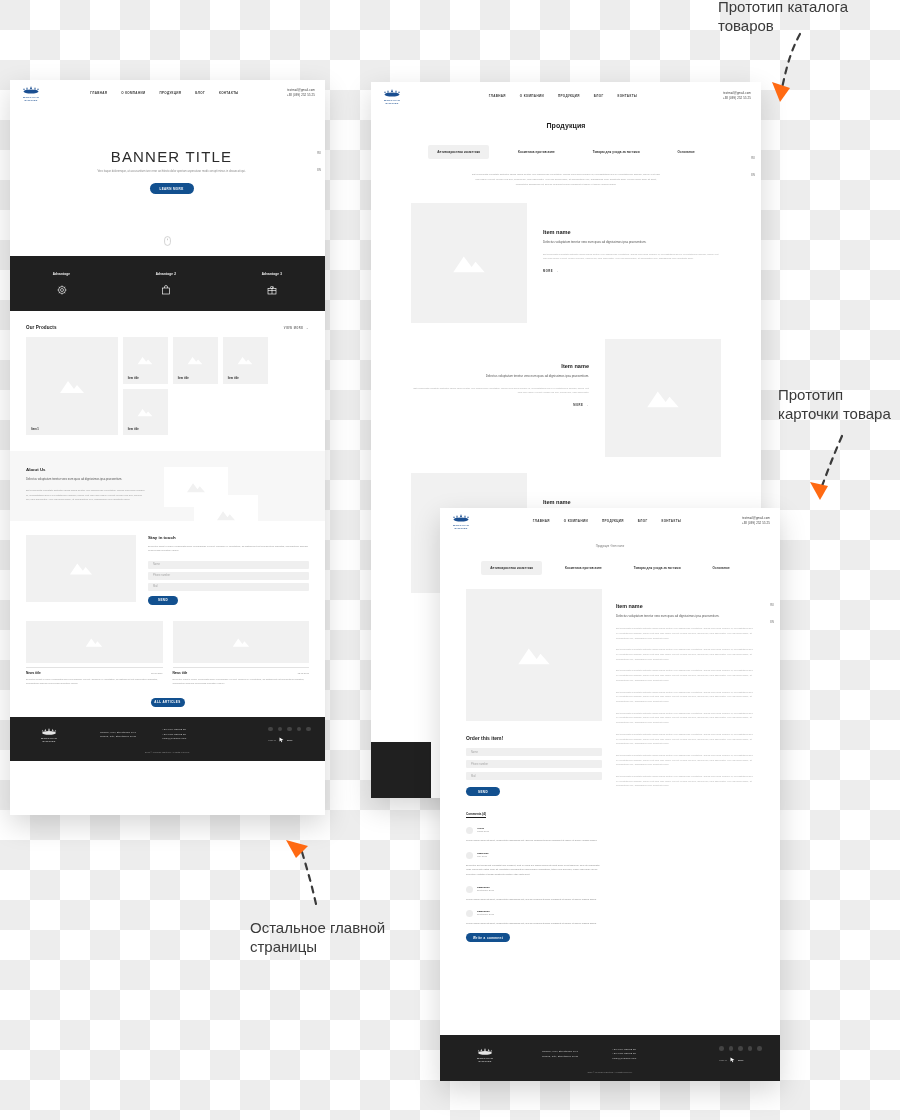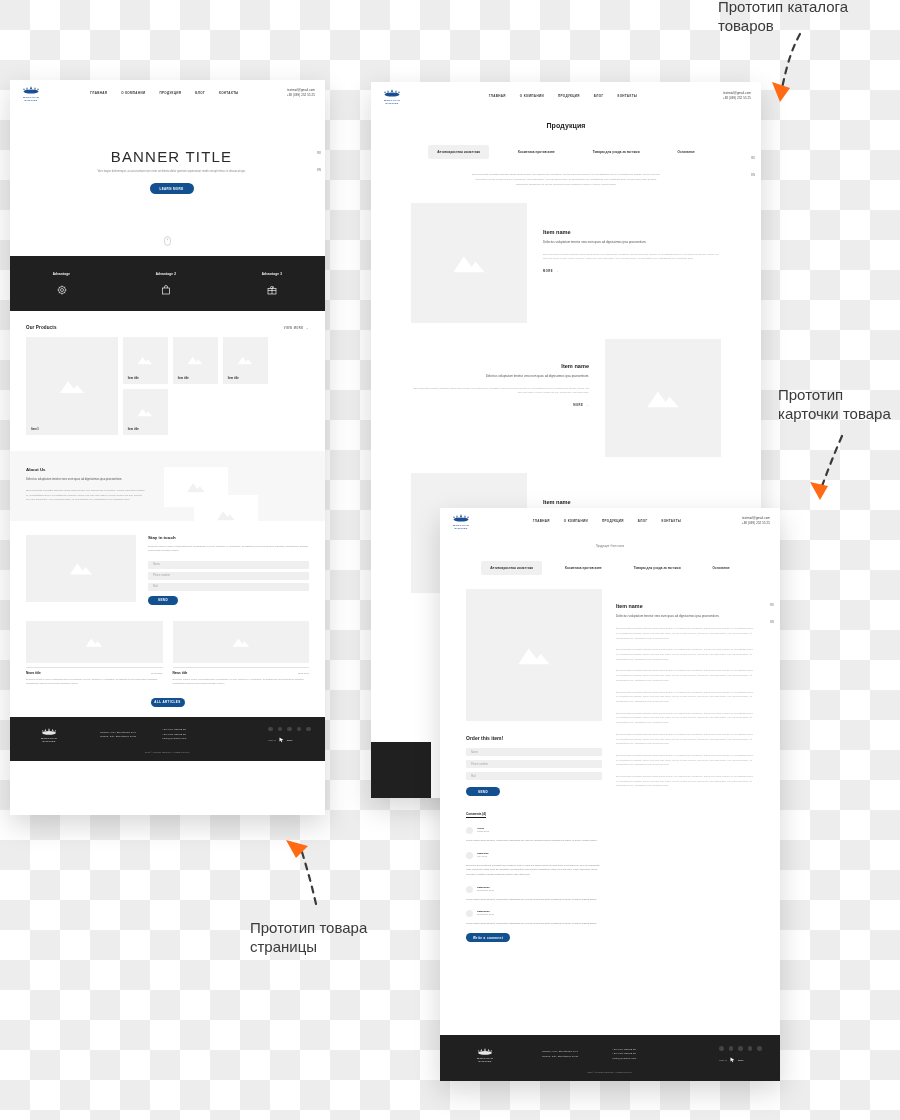--- a/index.html
+++ b/index.html
@@ -616,19 +616,19 @@
     <path d="M40 4 C30 22, 26 40, 22 58" stroke="#3a3a3a" stroke-width="2.2" fill="none" stroke-dasharray="6 6" stroke-linecap="round"></path>
     <path d="M12 52 L30 58 L20 72 Z" fill="#ff6a13"></path>
   </svg>
 
   <div class="anno" style="left:778px;top:386px;width:130px;">Прототип карточки товара</div>
   <svg class="arrow" style="left:800px;top:424px;" width="60" height="80" viewBox="0 0 60 80">
     <path d="M42 12 C34 30, 28 46, 22 62" stroke="#3a3a3a" stroke-width="2.2" fill="none" stroke-dasharray="6 6" stroke-linecap="round"></path>
     <path d="M10 58 L28 62 L20 76 Z" fill="#ff6a13"></path>
   </svg>
 
-  <div class="anno" style="left:250px;top:919px;width:175px;">Прототип товара страницы</div>
+  <div class="anno" style="left:250px;top:919px;width:175px;">Остальное главной страницы</div>
   <svg class="arrow" style="left:280px;top:824px;" width="60" height="90" viewBox="0 0 60 90">
     <path d="M22 28 C28 48, 32 62, 36 80" stroke="#3a3a3a" stroke-width="2.2" fill="none" stroke-dasharray="6 6" stroke-linecap="round"></path>
     <path d="M6 16 L28 22 L16 34 Z" fill="#ff6a13"></path>
   </svg>
 
 </div>
 
 </body></html>

